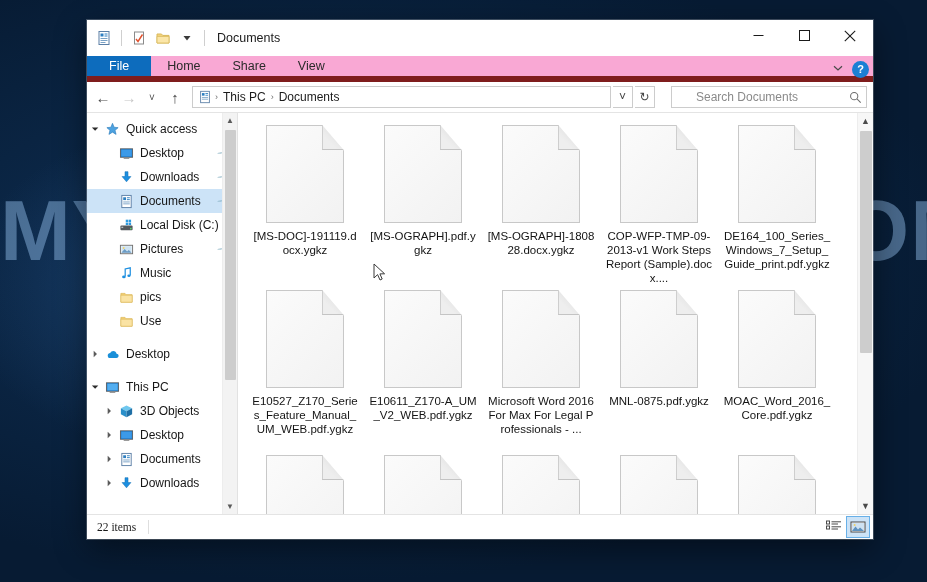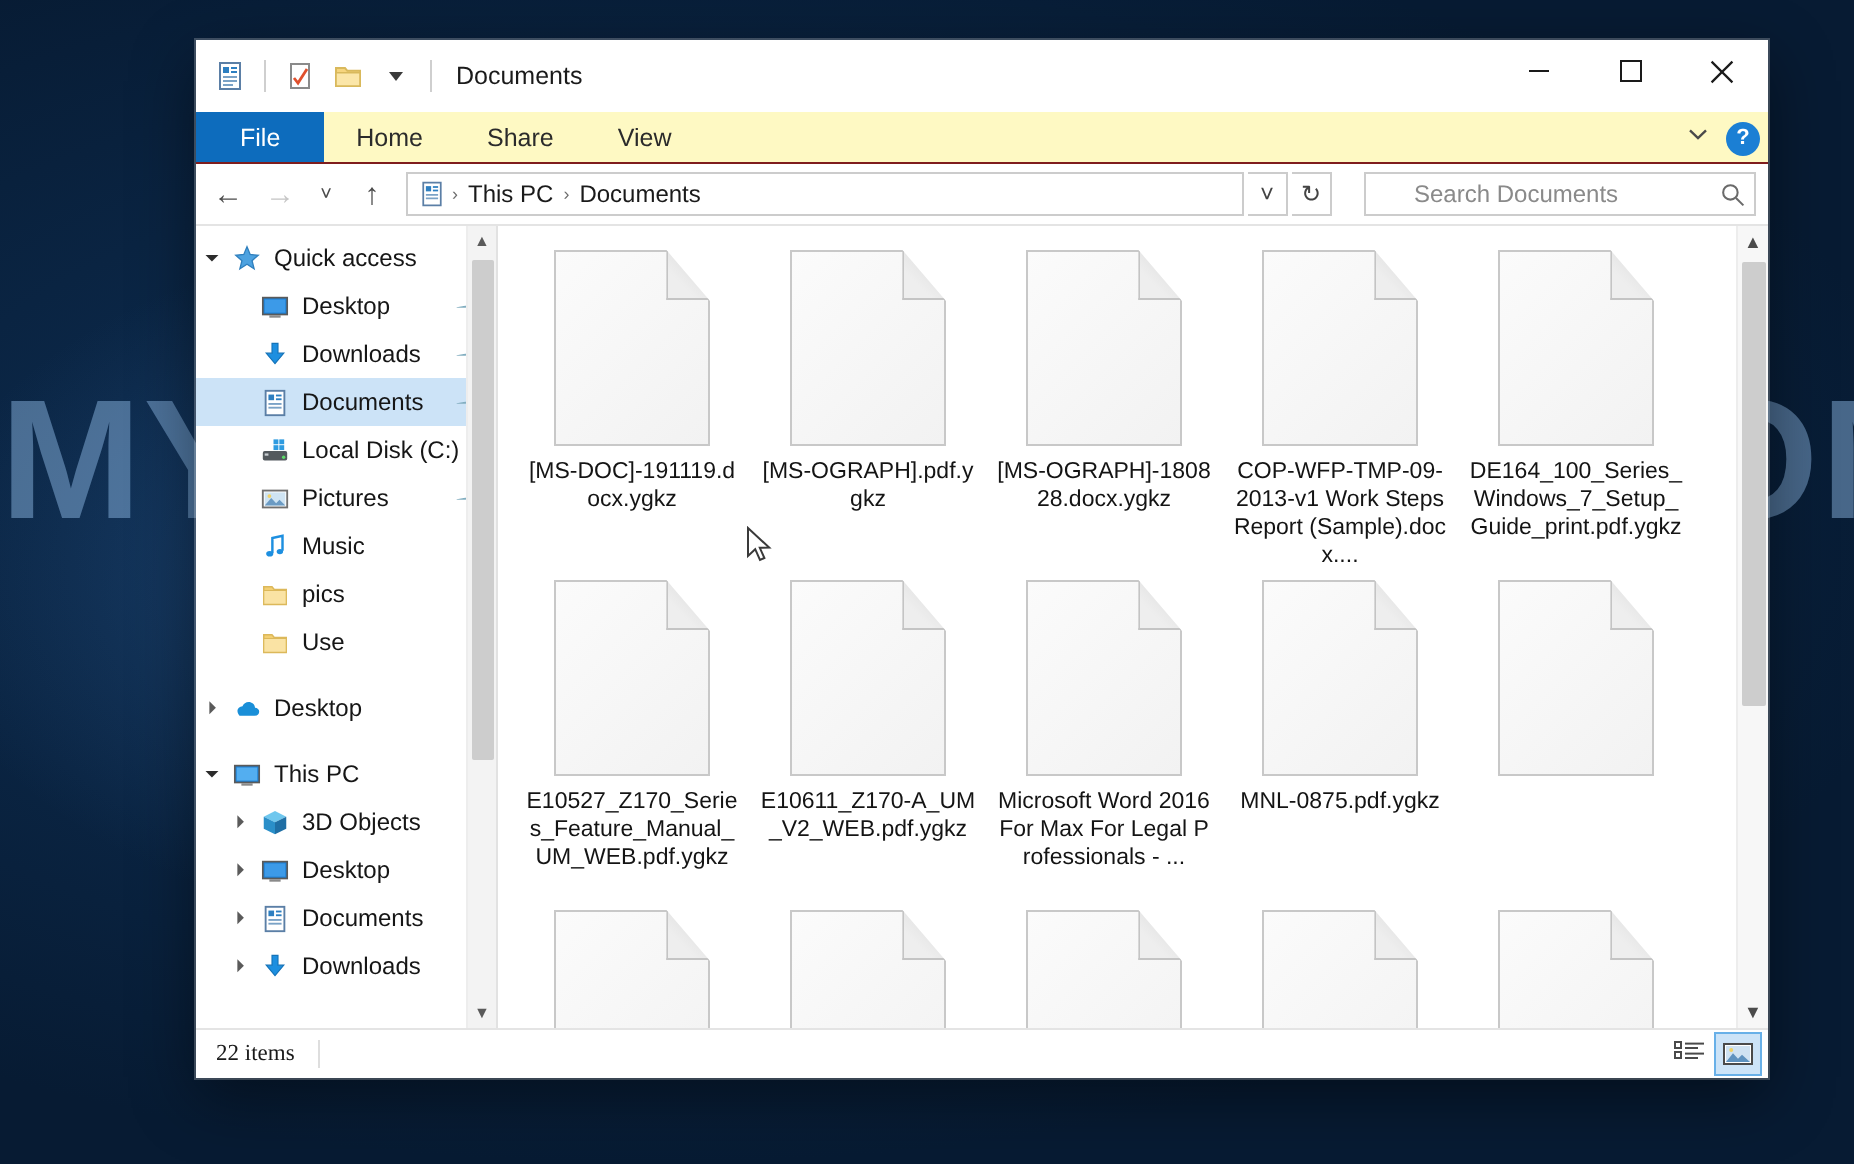--- a/index.html
+++ b/index.html
@@ -39,21 +39,21 @@
     letter-spacing: 1px;
     color: rgba(150,195,240,.45);
     white-space: nowrap;
     user-select: none;
     pointer-events: none;
   }
 
   
   #window {
     position: absolute;
-    left: 98px; top: 20px;
+    left: 87px; top: 20px;
     width: 786px; height: 519px;
     background: #ffffff;
     box-shadow: 0 0 0 1px rgba(255,255,255,.22), 0 10px 30px rgba(0,0,0,.45);
     display: flex;
     flex-direction: column;
   }
 
   
   #titlebar {
     height: 36px;
@@ -86,22 +86,22 @@
   .win-btn {
     width: 46px; height: 31px;
     display: flex; align-items: center; justify-content: center;
   }
 
   
   #ribbon {
     height: 26px;
     display: flex;
     align-items: stretch;
-    border-bottom: 1px solid #7f1d1d;
-    background: #fef9c3;
+    border-bottom: 6px solid #7f1d1d;
+    background: #f9a8d4;
     flex: 0 0 auto;
     position: relative;
   }
   .tab {
     padding: 0 16px;
     display: flex; align-items: center;
     font-size: 12.5px;
     color: #2b2b2b;
     white-space: nowrap;
   }
@@ -779,20 +779,21 @@
               <div class="page"></div>
               <div class="fold"></div>
             </div>
           <div class="file-label">MNL-0875.pdf.ygkz</div>
         </div>
         <div class="file-item">
           <div class="file-icon">
               <div class="page"></div>
               <div class="fold"></div>
             </div>
+          <div class="file-label">MOAC_Word_2016_Core.pdf.ygkz</div>
         </div>
 
         <div class="file-item">
           <div class="file-icon">
               <div class="page"></div>
               <div class="fold"></div>
             </div>
           <div class="file-label"></div>
         </div>
         <div class="file-item">

